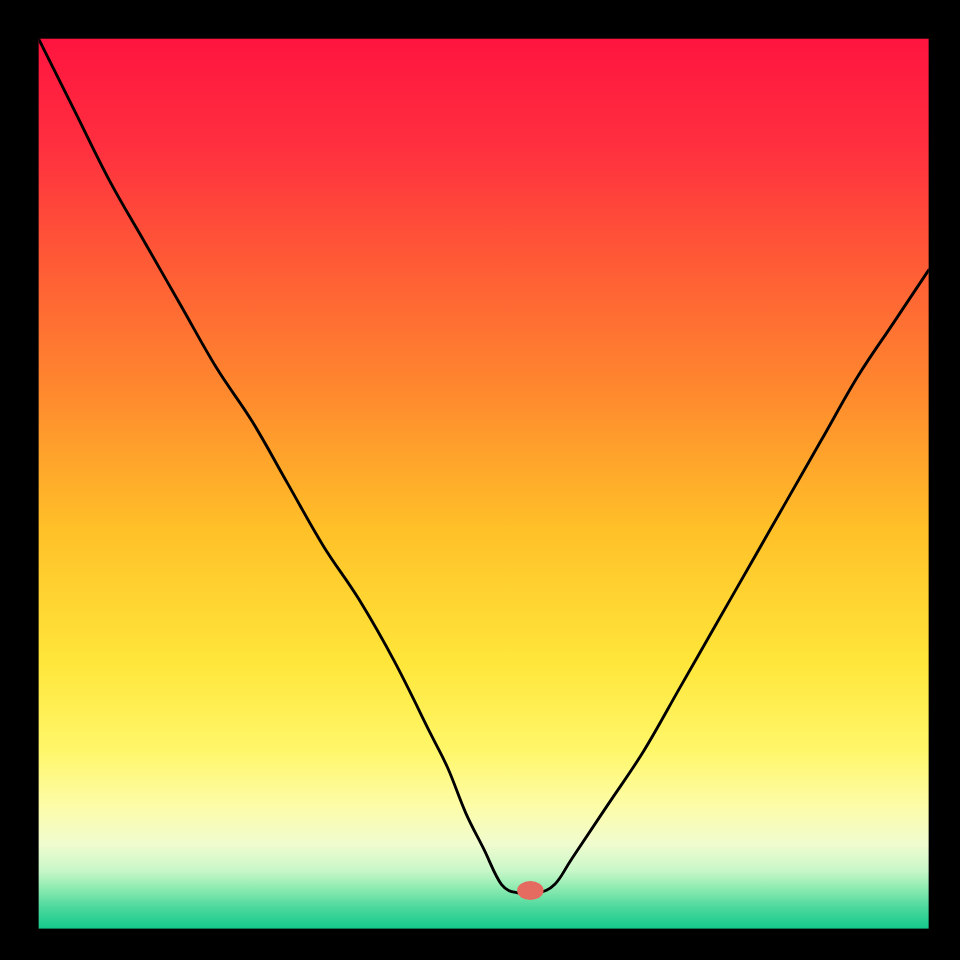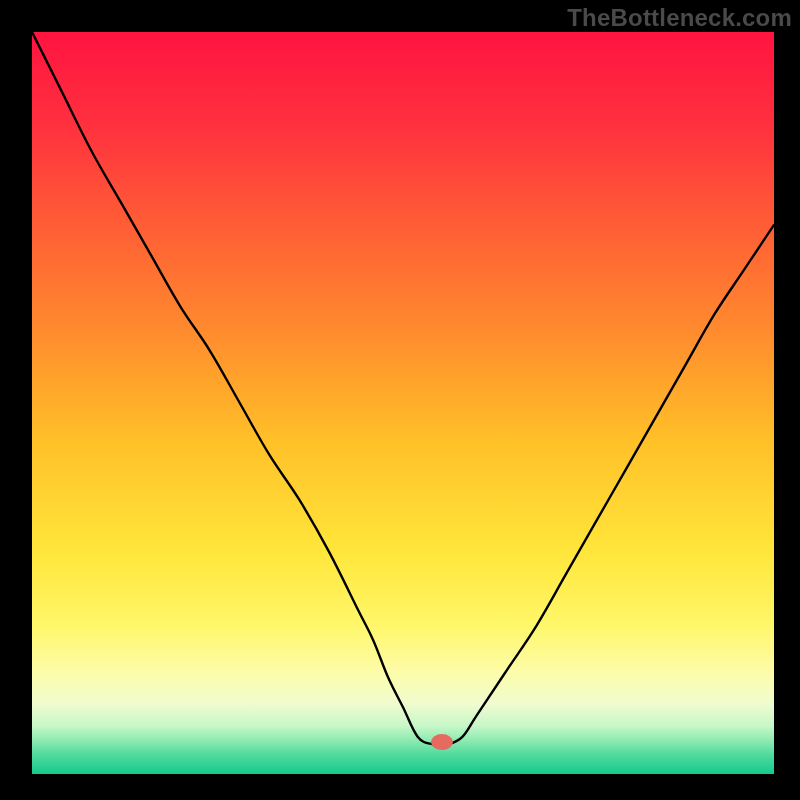--- a/index.html
+++ b/index.html
@@ -23,21 +23,20 @@
   .plot {
     position: absolute;
     background: #000;
   }
   svg { display: block; }
 </style>
 </head>
 <body>
 
 <div class="frame">
-  <div class="watermark">TheBottleneck.com</div>
   <div class="plot" id="plot" style="left: 32px; top: 32px; width: 742px; height: 742px;">
       <svg width="742" height="742" viewBox="0 0 742 742">
         <defs>
           <linearGradient id="bg-grad" x1="0" y1="0" x2="0" y2="1">
             <stop offset="0.00%" stop-color="#ff143f"></stop>
             <stop offset="12.00%" stop-color="#ff2f3f"></stop>
             <stop offset="25.00%" stop-color="#ff5a36"></stop>
             <stop offset="40.00%" stop-color="#ff8a2e"></stop>
             <stop offset="55.00%" stop-color="#ffc028"></stop>
             <stop offset="70.00%" stop-color="#ffe63a"></stop>

